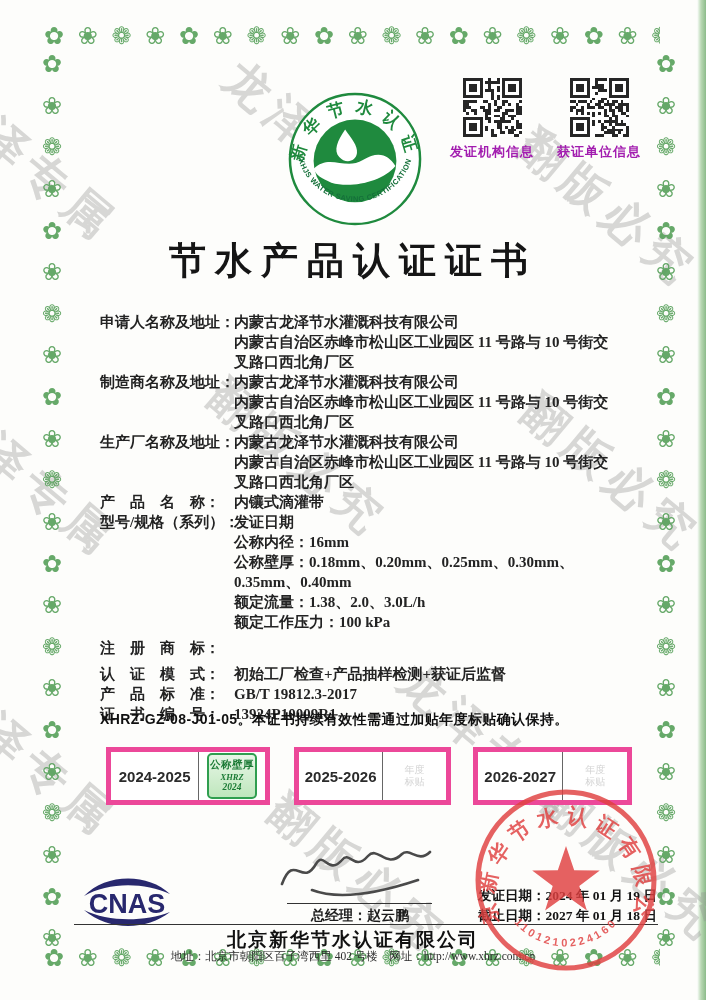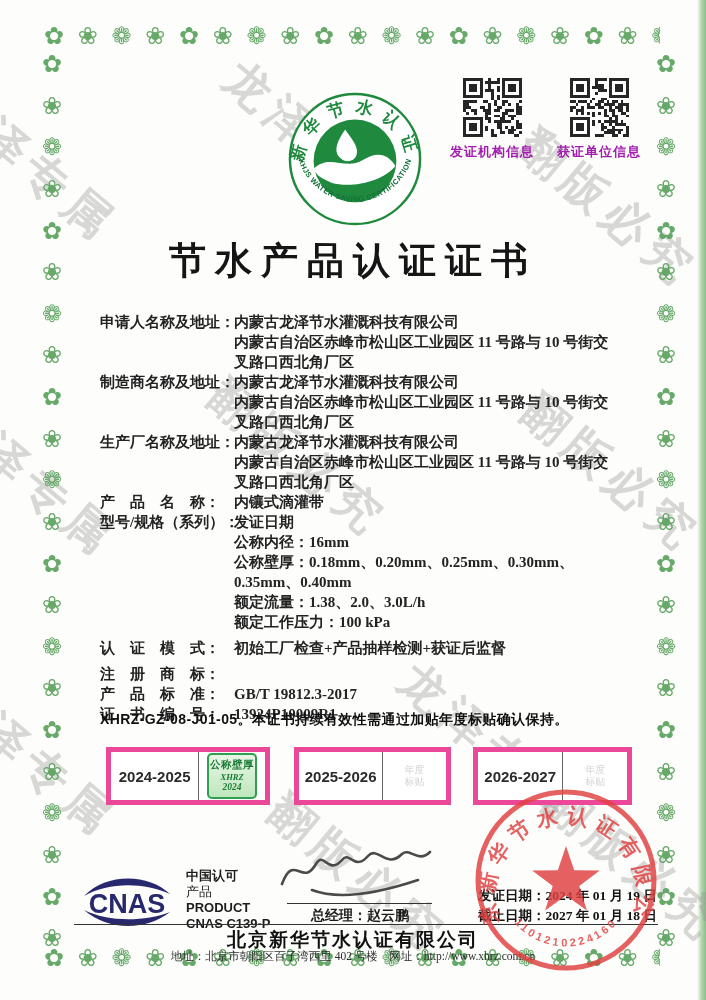--- a/index.html
+++ b/index.html
@@ -424,29 +424,29 @@
         <div class="fval">
           <div>发证日期</div>
           <div>公称内径：16mm</div>
           <div>公称壁厚：0.18mm、0.20mm、0.25mm、0.30mm、</div>
           <div>0.35mm、0.40mm</div>
           <div>额定流量：1.38、2.0、3.0L/h</div>
           <div>额定工作压力：100 kPa</div>
         </div>
       </div>
       <div class="frow mt6">
+        <div class="flabel">注　册　商　标：</div>
+        <div class="fval">
+            <div></div>
+          </div>
+      </div>
+      <div class="frow mt6">
         <div class="flabel">认　证　模　式：</div>
         <div class="fval">
             <div>初始工厂检查+产品抽样检测+获证后监督</div>
-          </div>
-      </div>
-      <div class="frow mt6">
-        <div class="flabel">注　册　商　标：</div>
-        <div class="fval">
-            <div></div>
           </div>
       </div>
       <div class="frow">
         <div class="flabel">产　品　标　准：</div>
         <div class="fval">
             <div>GB/T 19812.3-2017</div>
           </div>
       </div>
       <div class="frow">
         <div class="flabel">证　书　编　号：</div>
@@ -487,26 +487,20 @@
           <div>标贴</div>
         </div>
       </div>
     </div>
 
     <svg class="cnas-logo" viewBox="0 0 94 64">
       <path d="M4,26 C26,3 68,3 90,24 C64,12 28,12 4,26 Z" fill="#28286e"></path>
       <path d="M4,40 C28,61 66,61 90,42 C64,52 28,52 4,40 Z" fill="#28286e"></path>
       <text x="47" y="43" text-anchor="middle" font-size="27" font-weight="bold" font-family="Liberation Sans,sans-serif" fill="#28286e">CNAS</text>
     </svg>
-    <div class="cnas-text">
-      <div class="b">中国认可</div>
-      <div>产品</div>
-      <div class="b">PRODUCT</div>
-      <div class="b">CNAS C139-P</div>
-    </div>
 
     <svg class="signature" viewBox="0 0 175 58">
       <path d="M14,42 C26,10 34,46 48,22 C56,8 60,34 74,18 C82,8 86,30 100,14 C110,3 118,28 134,12 C142,5 150,22 162,10
                M44,48 C70,58 108,52 150,38" fill="none" stroke="#4a4a4a" stroke-width="2.6" stroke-linecap="round"></path>
     </svg>
     <div class="sig-line"></div>
     <div class="signer">总经理：赵云鹏</div>
 
     <div class="dates">
       <div>发证日期：2024 年 01 月 19 日</div>

